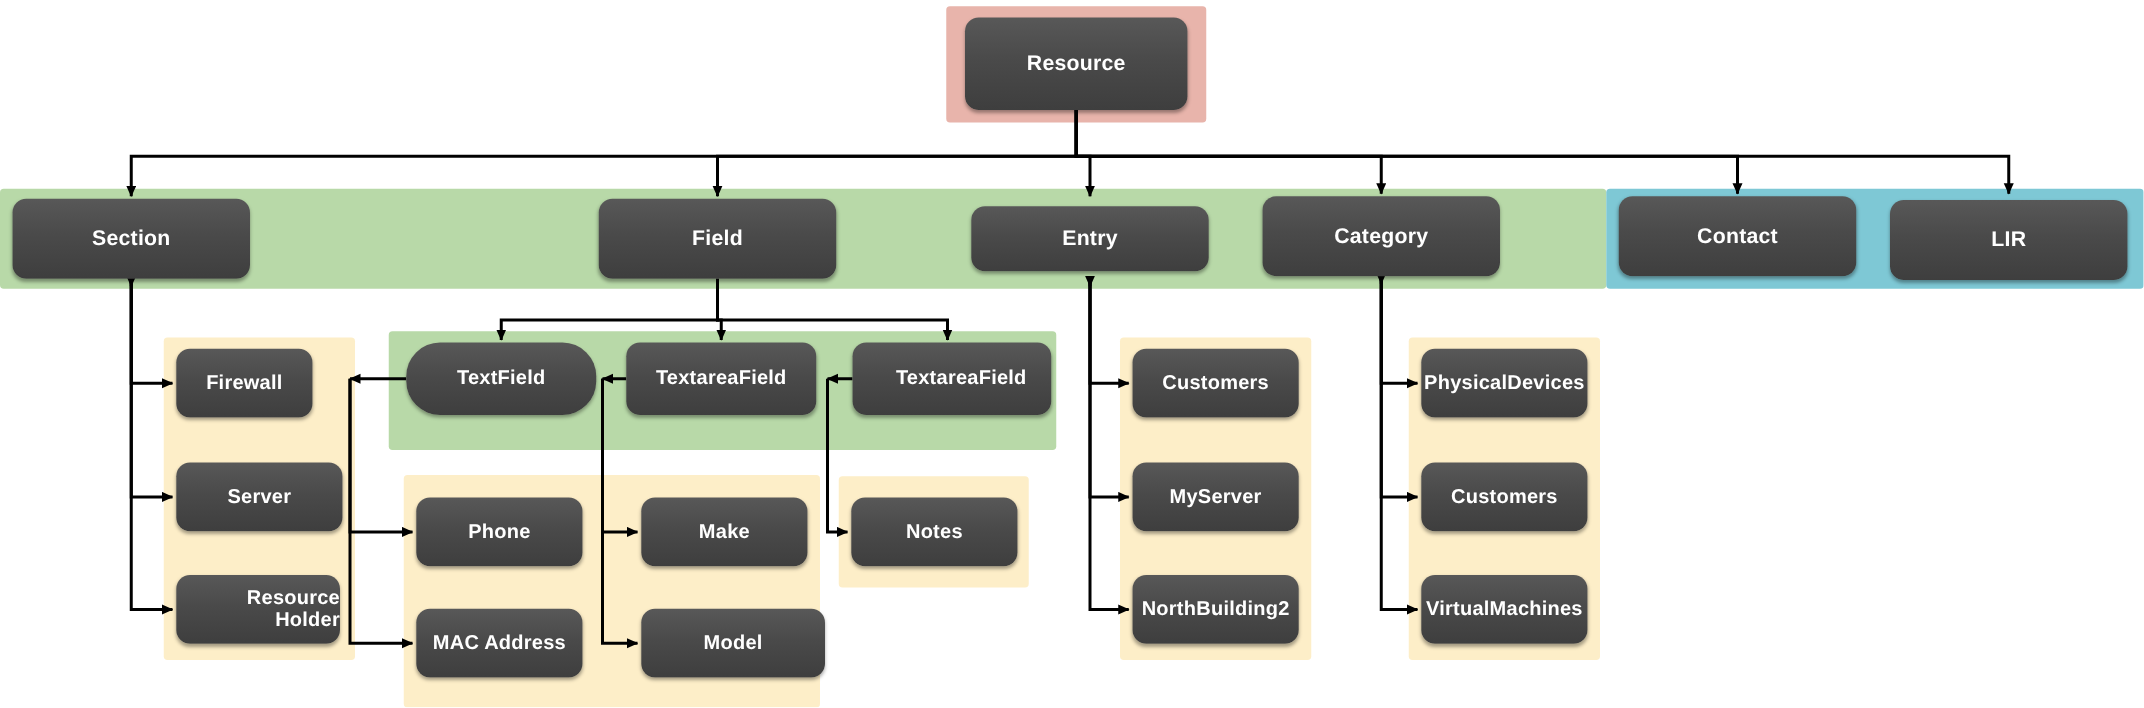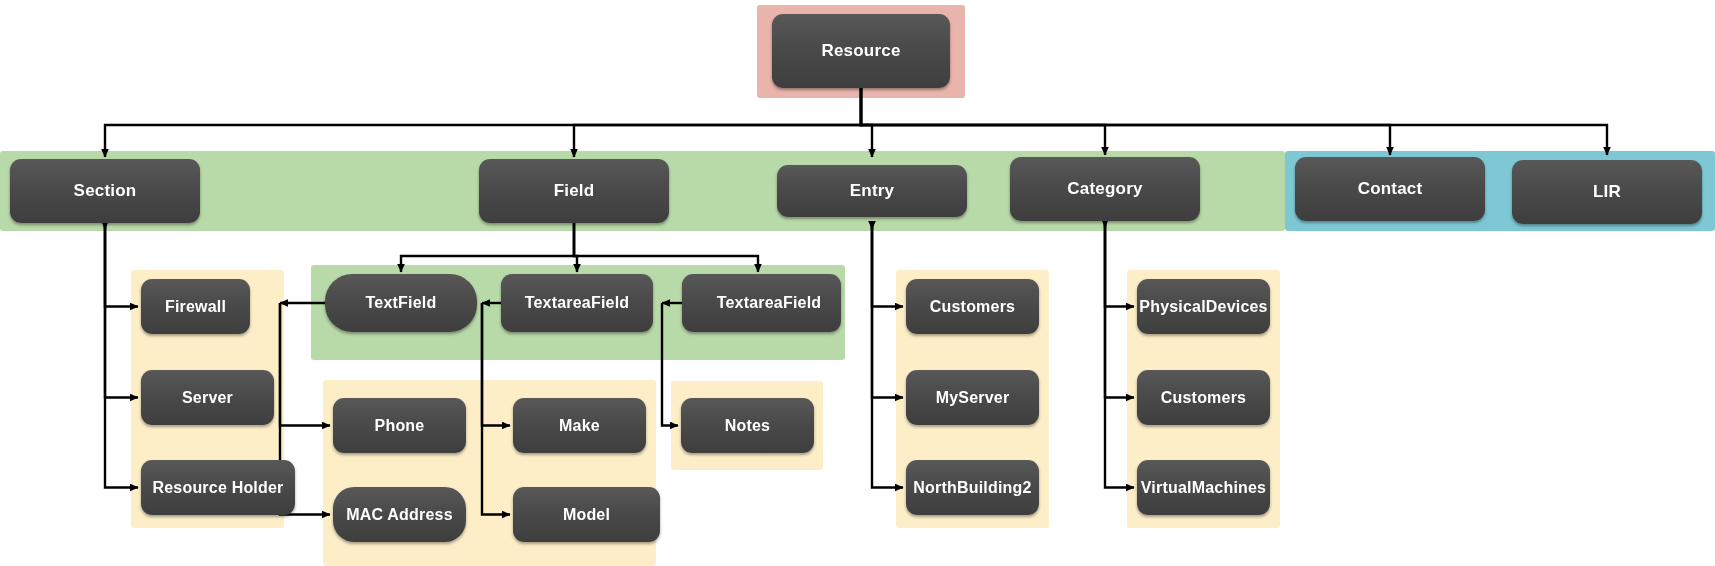--- a/index.html
+++ b/index.html
@@ -97,21 +97,21 @@
       </div>
       <div class="node lvl1" style="left: 1512px; top: 160px; width: 190px; height: 64px; text-align: center;">
         <span>LIR</span>
       </div>
       <div class="node lvl2" style="left: 141px; top: 279px; width: 109px; height: 55px;">
         <span>Firewall</span>
       </div>
       <div class="node lvl2" style="left: 141px; top: 370px; width: 133px; height: 55px;">
         <span>Server</span>
       </div>
-      <div class="node lvl2" style="left: 141px; top: 460px; width: 154px; height: 55px; text-align: right;">
+      <div class="node lvl2" style="left: 141px; top: 460px; width: 131px; height: 55px; text-align: right;">
         <span>Resource Holder</span>
       </div>
       <div class="node lvl2" style="left: 325px; top: 274px; width: 152px; height: 58px; border-radius: 27px;">
         <span>TextField</span>
       </div>
       <div class="node lvl2" style="left: 501px; top: 274px; width: 152px; height: 58px;">
         <span>TextareaField</span>
       </div>
       <div class="node lvl2" style="left: 682px; top: 274px; width: 159px; height: 58px; padding-left: 15px;">
         <span>TextareaField</span>
@@ -130,21 +130,21 @@
       </div>
       <div class="node lvl2" style="left: 1137px; top: 370px; width: 133px; height: 55px;">
         <span>Customers</span>
       </div>
       <div class="node lvl2" style="left: 1137px; top: 460px; width: 133px; height: 55px;">
         <span>VirtualMachines</span>
       </div>
       <div class="node lvl3" style="left: 333px; top: 398px; width: 133px; height: 55px;">
         <span>Phone</span>
       </div>
-      <div class="node lvl3" style="left: 333px; top: 487px; width: 133px; height: 55px; border-radius: 21px;">
+      <div class="node lvl3" style="left: 333px; top: 487px; width: 133px; height: 55px;">
         <span>MAC Address</span>
       </div>
       <div class="node lvl3" style="left: 513px; top: 398px; width: 133px; height: 55px;">
         <span>Make</span>
       </div>
       <div class="node lvl3" style="left: 513px; top: 487px; width: 147px; height: 55px;">
         <span>Model</span>
       </div>
       <div class="node lvl3" style="left: 681px; top: 398px; width: 133px; height: 55px;">
         <span>Notes</span>

